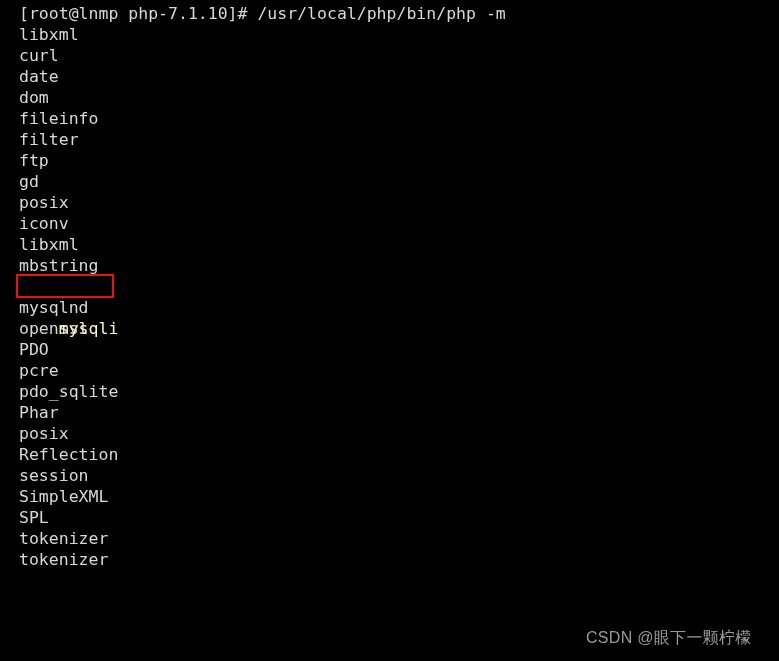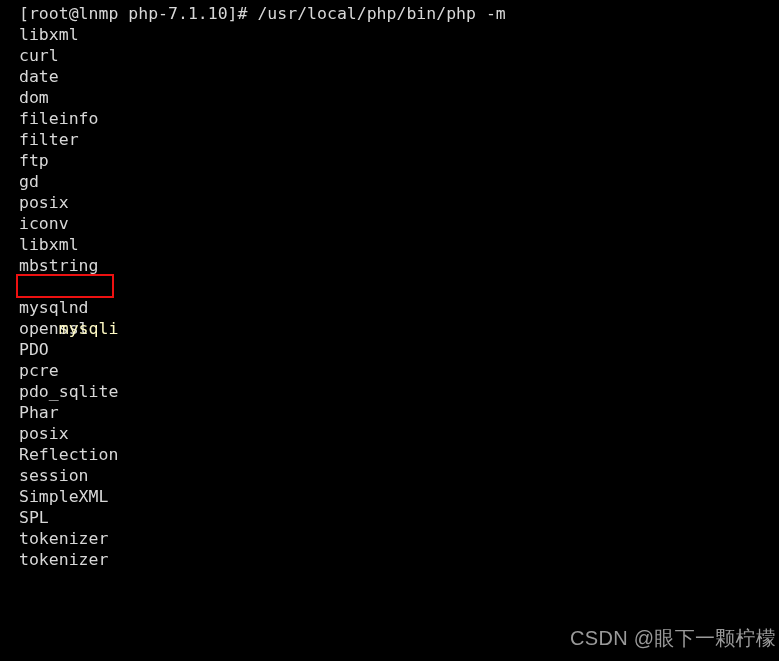--- a/index.html
+++ b/index.html
@@ -49,24 +49,24 @@
     pointer-events: none;
   }
   .hl-text {
     position: relative;
     z-index: 2;
     color: #fef9c3;
     white-space: pre;
   }
   #watermark {
     position: absolute;
-    left: 570px;
+    left: 586px;
     top: 628px;
     font-family: "Liberation Sans", "DejaVu Sans", sans-serif;
-    font-size: 20px;
+    font-size: 16px;
     line-height: 20px;
     color: #9a9a9a;
     white-space: pre;
     letter-spacing: 0.3px;
   }
 </style>
 </head>
 <body>
 
 <div id="terminal">

